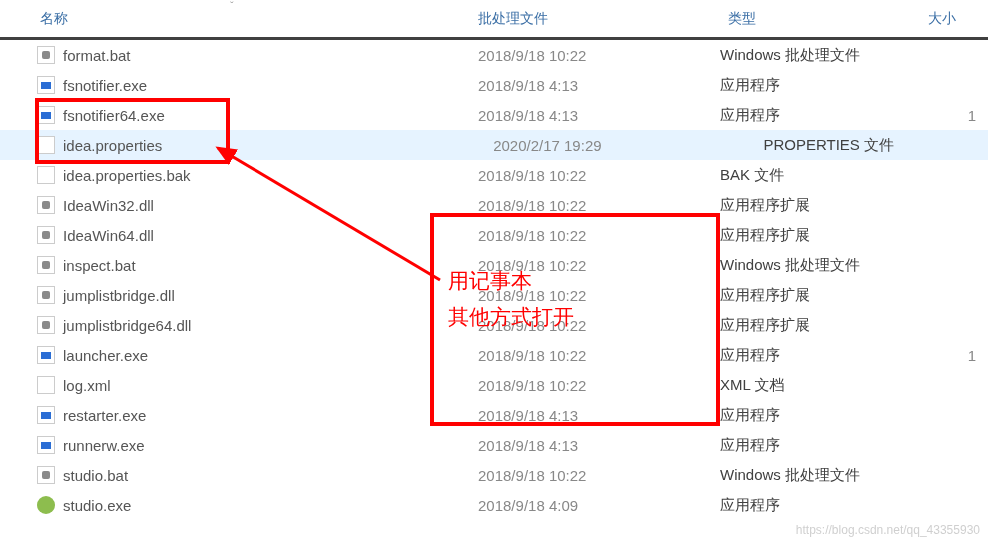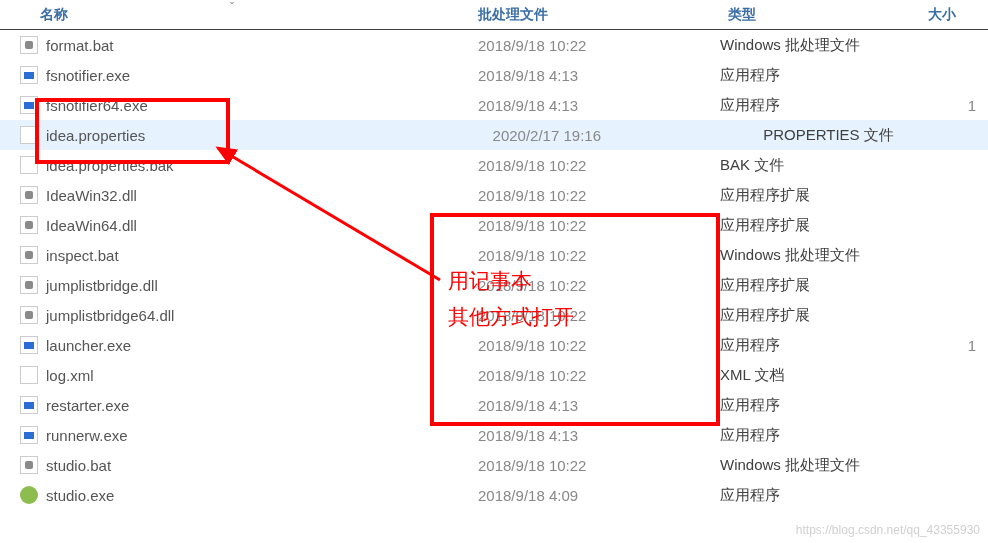--- a/index.html
+++ b/index.html
@@ -8,27 +8,26 @@
       font-size: 14px;
       background: #fff;
       color: #5a5a5a;
       width: 988px;
       height: 543px;
       overflow: hidden;
       position: relative;
     }
     .header-row {
       display: flex;
-      height: 30px;
+      height: 40px;
       align-items: center;
-      border-bottom: 1px solid #404040;
+      border-bottom: 3px solid #404040;
       color: #3a6ea5;
       font-size: 14px;
       position: relative;
-      font-weight: bold;
     }
     .header-cell {
       padding: 5px 8px;
       cursor: pointer;
     }
     .col-name { width: 470px; padding-left: 40px; }
     .col-date { width: 250px; text-align: left; padding-left: 8px;}
     .col-type { width: 180px; text-align: left;}
     .col-size { flex: 1; text-align: center; padding-right: 12px;}
     .sort-indicator {
@@ -48,21 +47,21 @@
       cursor: pointer;
     }
     .file-row.selected {
       background: #e6f3ff;
       gap: 45px;
     }
     .file-row .cell-name {
       width: 470px;
       display: flex;
       align-items: center;
-      padding-left: 20px;
+      padding-left: 37px;
     }
     .file-row .cell-date {
       width: 250px;
       color: #888;
       padding-left: 8px;
     }
     .file-row .cell-type {
       width: 180px;
       color: #404040;
     }
@@ -159,21 +158,21 @@
       </div>
       <div class="cell-date">2018/9/18 4:13</div>
       <div class="cell-type">应用程序</div>
       <div class="cell-size">1</div>
     </div>
     <div class="file-row selected">
       <div class="cell-name">
         <span class="file-icon icon-file"></span>
         <span class="file-name">idea.properties</span>
       </div>
-      <div class="cell-date">2020/2/17 19:16</div>
+      <div class="cell-date">2020/2/17 19:29</div>
       <div class="cell-type">PROPERTIES 文件</div>
       <div class="cell-size"></div>
     </div>
     <div class="file-row">
       <div class="cell-name">
         <span class="file-icon icon-file"></span>
         <span class="file-name">idea.properties.bak</span>
       </div>
       <div class="cell-date">2018/9/18 10:22</div>
       <div class="cell-type">BAK 文件</div>

